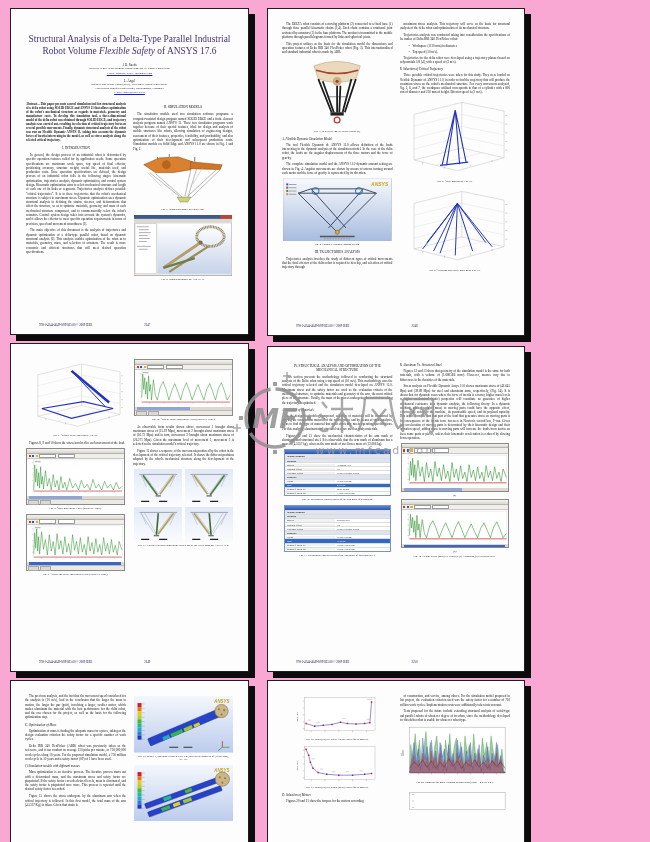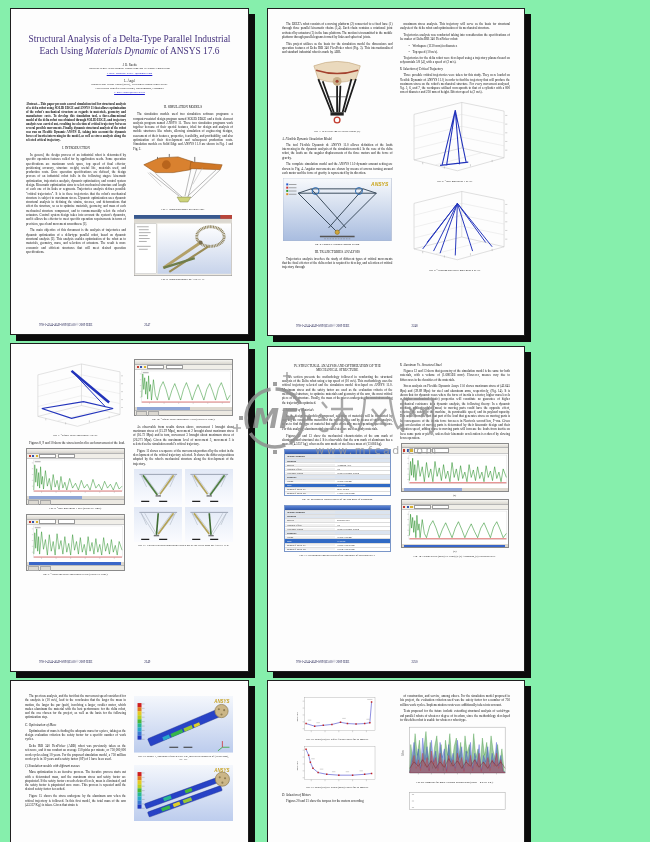--- a/index.html
+++ b/index.html
@@ -1,17 +1,17 @@
 <!DOCTYPE html>
 <html><head>
 <meta charset="utf-8">
 <style>
   html,body{margin:0;padding:0;}
   body{width:650px;height:842px;overflow:hidden;background:#858585;font-family:"Liberation Serif",serif;}
-  #viewport{position:relative;width:650px;height:842px;overflow:hidden;background:#86efac;}
+  #viewport{position:relative;width:650px;height:842px;overflow:hidden;background:#f9a8d4;}
 
   
   .page{position:absolute;background:#fdfdfd;border:1px solid #1f1f1f;box-shadow:6px 6px 0 #0c0c0c;
         box-sizing:border-box;overflow:hidden;}
   #pg1{left:10px;top:8px;width:239px;height:327px;padding:24px 15px 14px;}
   #pg2{left:267px;top:8px;width:258px;height:328px;padding:13px 14px;}
   #pg3{left:10px;top:343px;width:239px;height:329px;padding:13px 14px;}
   #pg4{left:267px;top:346px;width:258px;height:326px;padding:13px 14px;}
   #pg5{left:10px;top:680px;width:239px;height:330px;padding:13px 14px;}
   #pg6{left:267px;top:680px;width:258px;height:330px;padding:13px 14px;}
@@ -96,21 +96,21 @@
       <path d="M12,16 L56,5 L95,13 M12,16 V58 M56,5 V47 M95,13 V56 M12,58 L52,68 L95,56 M12,58 L56,47 L95,56" stroke="#c6c6c6" stroke-width=".5"></path>
       <path d="M12,27 L56,16 L95,24 M12,38 L56,27 L95,35 M12,48 L56,37 L95,45 M32,62.5 L74,51.5" stroke="#dcdcdc" stroke-width=".4"></path>
       <path d="M96,17 h2 M96,25 h2 M96,33 h2 M96,41 h2 M96,49 h2 M20,60 v2 M40,64 v2 M64,62 v2 M84,58 v2" stroke="#9a9a9a" stroke-width=".4"></path>
     </g>
   </defs>
 </svg>
 
 <div id="viewport">
 
   <div class="page" id="pg1">
-    <div class="ptitle"><span>Structural Analysis of a Delta-Type Parallel Industrial</span><br><span>Each Using </span><i>Materials Dynamic</i><span> of ANSYS 17.6</span></div>
+    <div class="ptitle"><span>Structural Analysis of a Delta-Type Parallel Industrial</span><br><span>Robot Volume </span><i>Flexible Safety</i><span> of ANSYS 17.6</span></div>
     <div class="authors">
       <div class="aname">J. D. Rueda</div>
       <div>Bachelor degree in Mechanical Engineering and Electronic Engineering</div>
       <div class="amail">E-mail: jonathan_didier_r@hotmail.com</div>
       <div class="aname">L. Ángel</div>
       <div>Robotics and Vision Group (RoVi), Electronics Engineering Faculty</div>
       <div>Universidad Pontificia Bolivariana, Bucaramanga, Colombia</div>
       <div class="amail">E-mail: langel@upb.edu.co</div>
     </div>
     <div class="cols">

